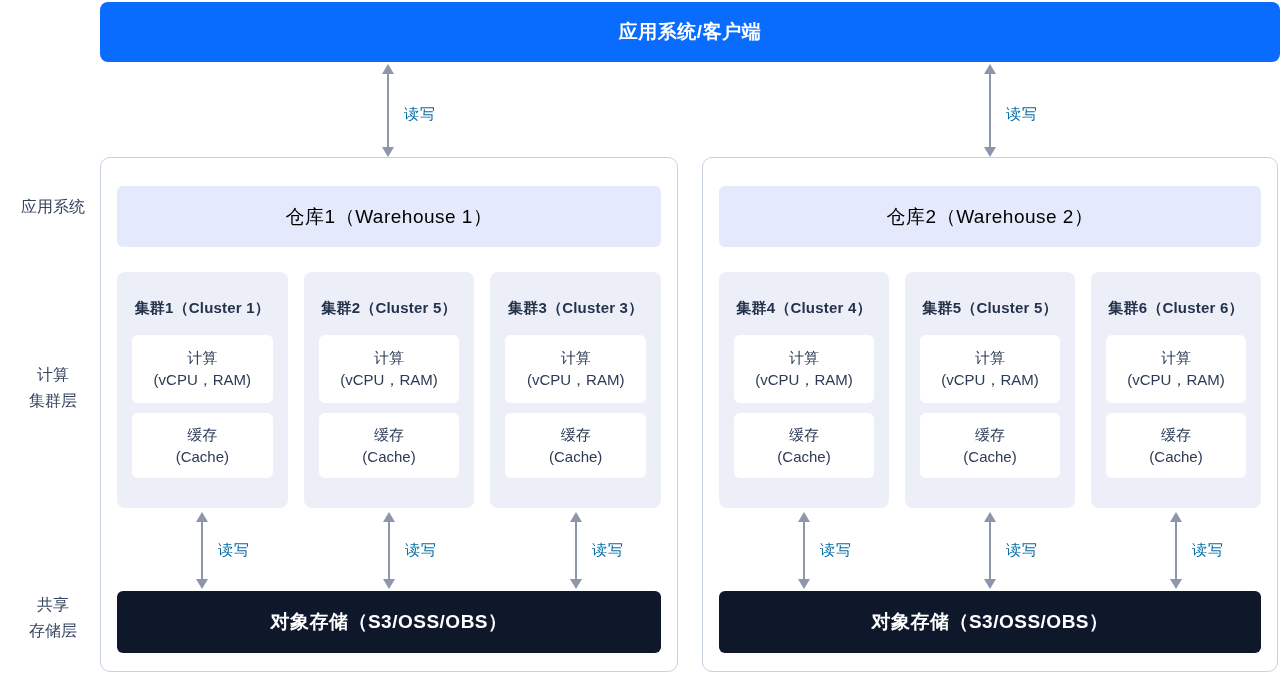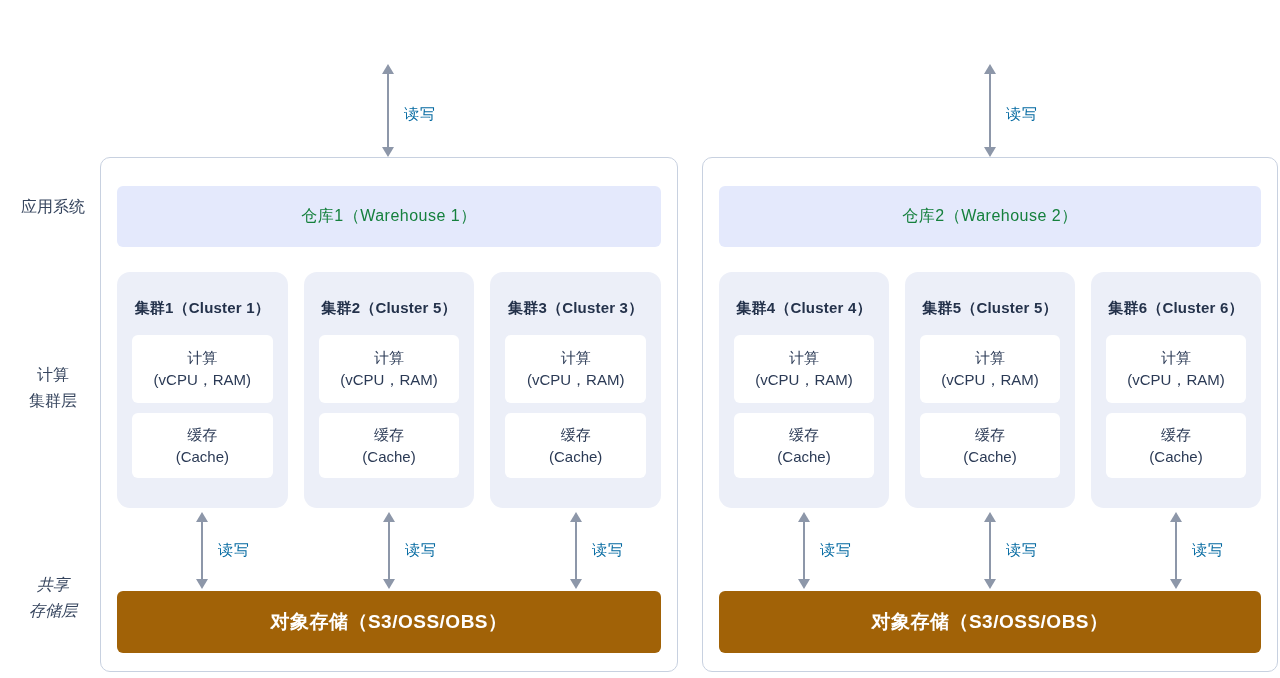--- a/index.html
+++ b/index.html
@@ -22,45 +22,45 @@
 
   
   .warehouse{
     position:absolute;top:157px;height:515px;background:#ffffff;
     border:1px solid #c8d1e0;border-radius:10px;box-sizing:border-box;
   }
   .wh-header{
     position:absolute;left:16px;right:16px;top:28px;height:61px;
     background:#e4e9fc;border-radius:6px;
     display:flex;align-items:center;justify-content:center;
-    color:#15803d;font-size:16px;letter-spacing:.5px;
+    color:#000000;font-size:19px;letter-spacing:.5px;
   }
   .cluster-row{
     position:absolute;left:16px;right:16px;top:114px;height:236px;
     display:flex;gap:16px;
   }
   .cluster{
-    flex:1;background:#eceff8;border-radius:13px;
+    flex:1;background:#eceff8;border-radius:8px;
     padding:26px 15px 16px 15px;box-sizing:border-box;
   }
   .cluster-title{
     text-align:center;font-size:15px;font-weight:bold;color:#24324b;
     line-height:20px;letter-spacing:.2px;
   }
   .inner-box{
     background:#ffffff;border-radius:6px;
     display:flex;flex-direction:column;align-items:center;justify-content:center;
     font-size:15px;color:#2b3a55;line-height:22px;
   }
   .inner-box.compute{margin-top:17px;height:68px;}
   .inner-box.cache{margin-top:10px;height:65px;}
 
   .storage-bar{
     position:absolute;left:16px;right:16px;top:433px;height:62px;
-    background:#a16207;border-radius:6px;
+    background:#0f172a;border-radius:6px;
     display:flex;align-items:center;justify-content:center;
     color:#ffffff;font-size:19px;font-weight:bold;letter-spacing:.5px;
   }
 
   
   .varrow{position:absolute;width:12px;}
   .varrow .shaft{position:absolute;left:5px;top:7px;bottom:7px;width:2px;background:#8d97a9;}
   .varrow::before{
     content:"";position:absolute;top:0;left:0;
     border-left:6px solid transparent;border-right:6px solid transparent;
@@ -71,25 +71,28 @@
     border-left:6px solid transparent;border-right:6px solid transparent;
     border-top:10px solid #8d97a9;
   }
   .rw-label{position:absolute;font-size:15px;color:#0369a1;letter-spacing:1px;}
 </style>
 </head>
 <body>
 
 <div class="stage">
 
+  <div class="topbar">
+    <span>应用系统/客户端</span>
+  </div>
 
   <div class="layer-label" style="left:8px;top:194px;">应用系统</div>
   <div class="layer-label" style="left:8px;top:362px;">计算
 集群层</div>
-  <div class="layer-label" style="left:8px;top:572px;font-style:italic;">共享
+  <div class="layer-label" style="left:8px;top:592px;">共享
 存储层</div>
 
   <div class="varrow" style="left:382px;top:64px;height:93px;">
       <div class="shaft"></div>
     </div>
   <span class="rw-label" style="left:404px;top:105px;">读写</span>
   <div class="varrow" style="left:984px;top:64px;height:93px;">
       <div class="shaft"></div>
     </div>
   <span class="rw-label" style="left:1006px;top:105px;">读写</span>

